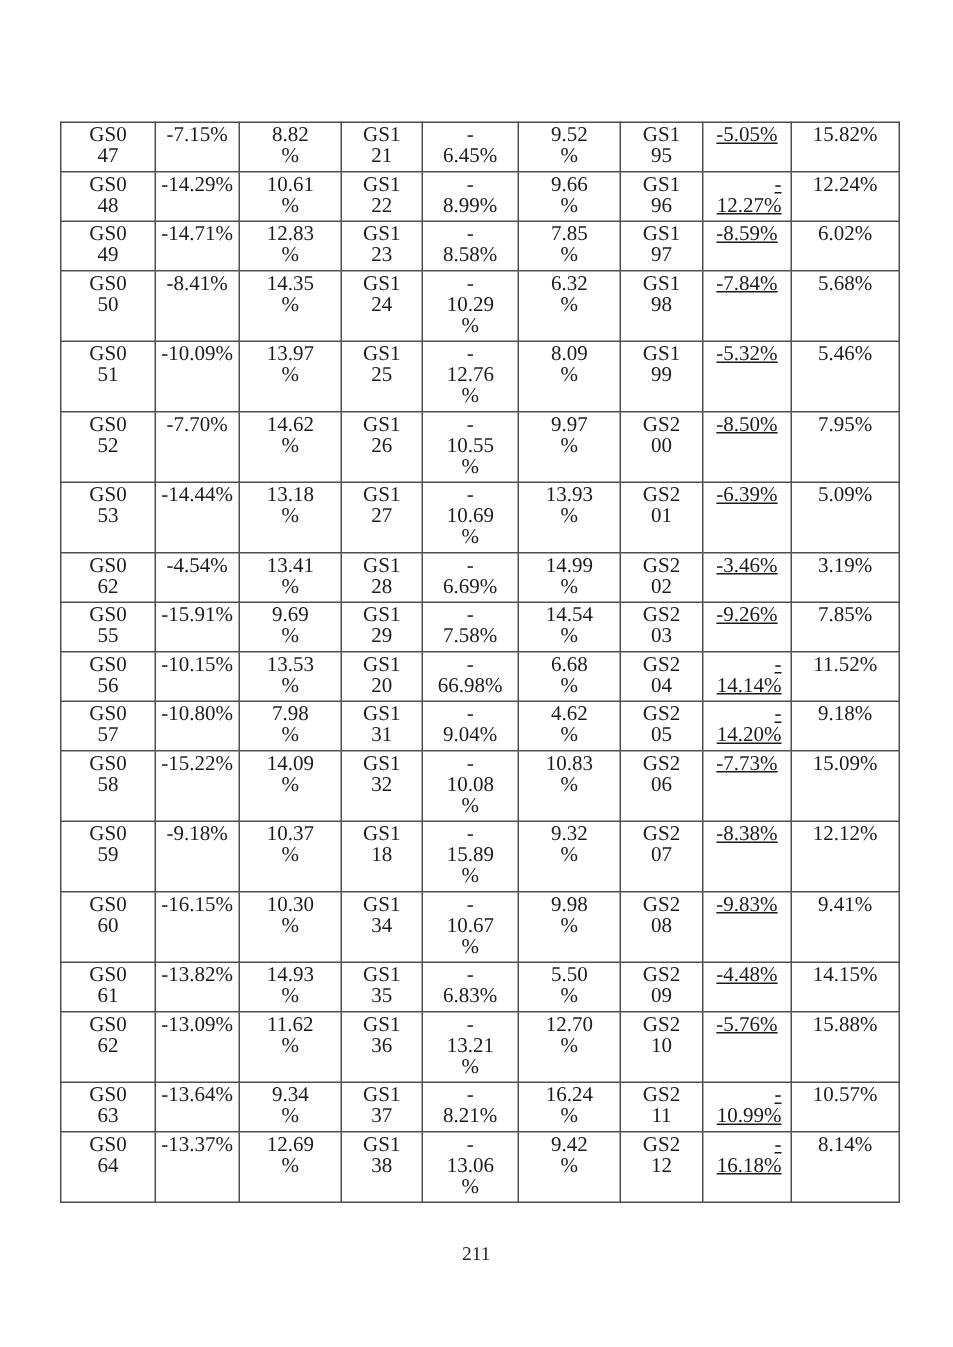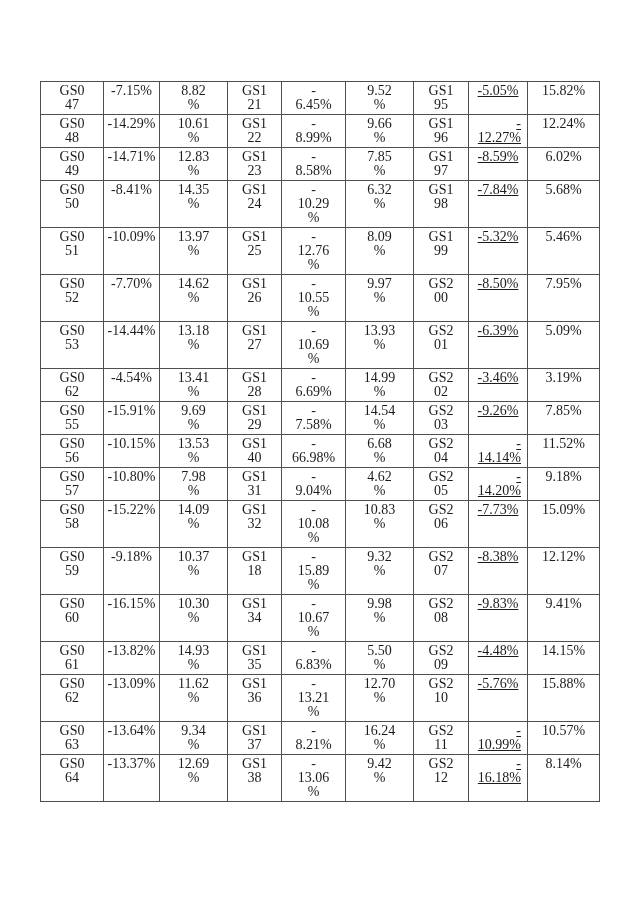--- a/index.html
+++ b/index.html
@@ -402,21 +402,21 @@
           </td>
           <td class="c1">
             <div>-10.15%</div>
           </td>
           <td class="c2">
             <div>13.53</div>
             <div>%</div>
           </td>
           <td class="c3">
             <div>GS1</div>
-            <div>40</div>
+            <div>20</div>
           </td>
           <td class="c4">
             <div>-</div>
             <div>66.98%</div>
           </td>
           <td class="c5">
             <div>6.68</div>
             <div>%</div>
           </td>
           <td class="c6">
@@ -715,14 +715,15 @@
             <div>-</div>
             <div>16.18%</div>
           </td>
           <td class="c8">
             <div>8.14%</div>
           </td>
         </tr>
       </tbody>
   </table>
 
+  <div class="page-number">211</div>
 
 </div>
 
 </body></html>

